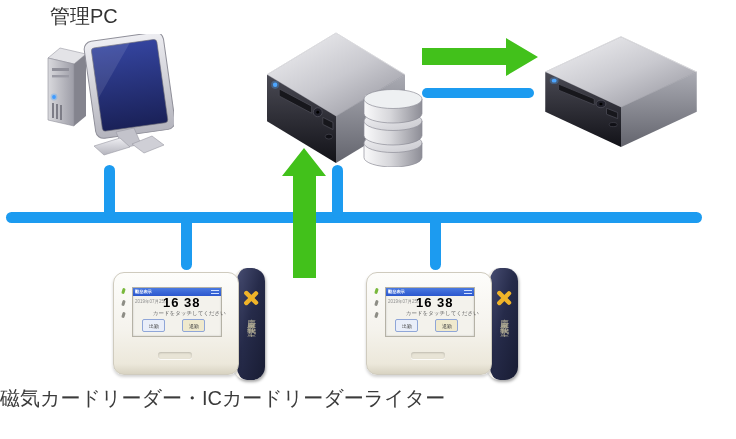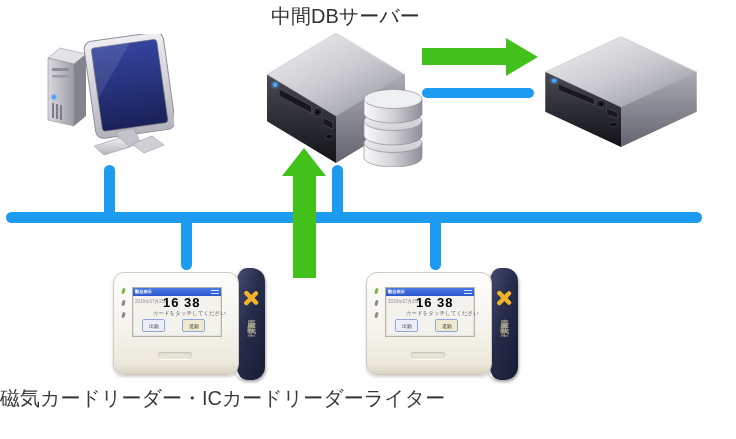--- a/index.html
+++ b/index.html
@@ -117,21 +117,21 @@
           <ellipse cx="31" cy="10" rx="29" ry="9.5" fill="#eef0f2" stroke="#8e8e98" stroke-width="0.7"></ellipse>
         </g>
       </g>
       <g id="pen-x">
         <rect x="7" y="-1" width="4.4" height="18" rx="2" fill="#f0b429" transform="rotate(45 9 8)"></rect>
         <rect x="7" y="-1" width="4.4" height="18" rx="2" fill="#f0b429" transform="rotate(-45 9 8)"></rect>
       </g>
     </defs>
   </svg>
 
-  <div class="node-label" style="left:271px;top:3px">中間DBサーバー</div>
+  <div class="node-label" style="left:50px;top:3px">管理PC</div>
 
   <svg class="icon" style="left:44px;top:34px" width="130" height="128" viewBox="0 0 130 128">
     <polygon points="4,24 16,14 42,20 30,30" fill="#e3e3e7" stroke="#9a9aa4" stroke-width="0.6"></polygon>
     <polygon points="30,30 42,20 42,82 30,92" fill="#84848e"></polygon>
     <polygon points="4,24 30,30 30,92 4,86" fill="url(#gTower)" stroke="#8f8f99" stroke-width="0.6"></polygon>
     <rect x="8" y="34" width="17" height="3" fill="#8f8f99"></rect>
     <rect x="8" y="41" width="17" height="2.4" fill="#9a9aa4"></rect>
     <circle cx="10" cy="63" r="3.4" fill="#4da6ff" opacity="0.35"></circle>
     <circle cx="10" cy="63" r="1.9" fill="#3f9bff"></circle>
     <rect x="8" y="69" width="2" height="15" fill="#7d7d87"></rect>

